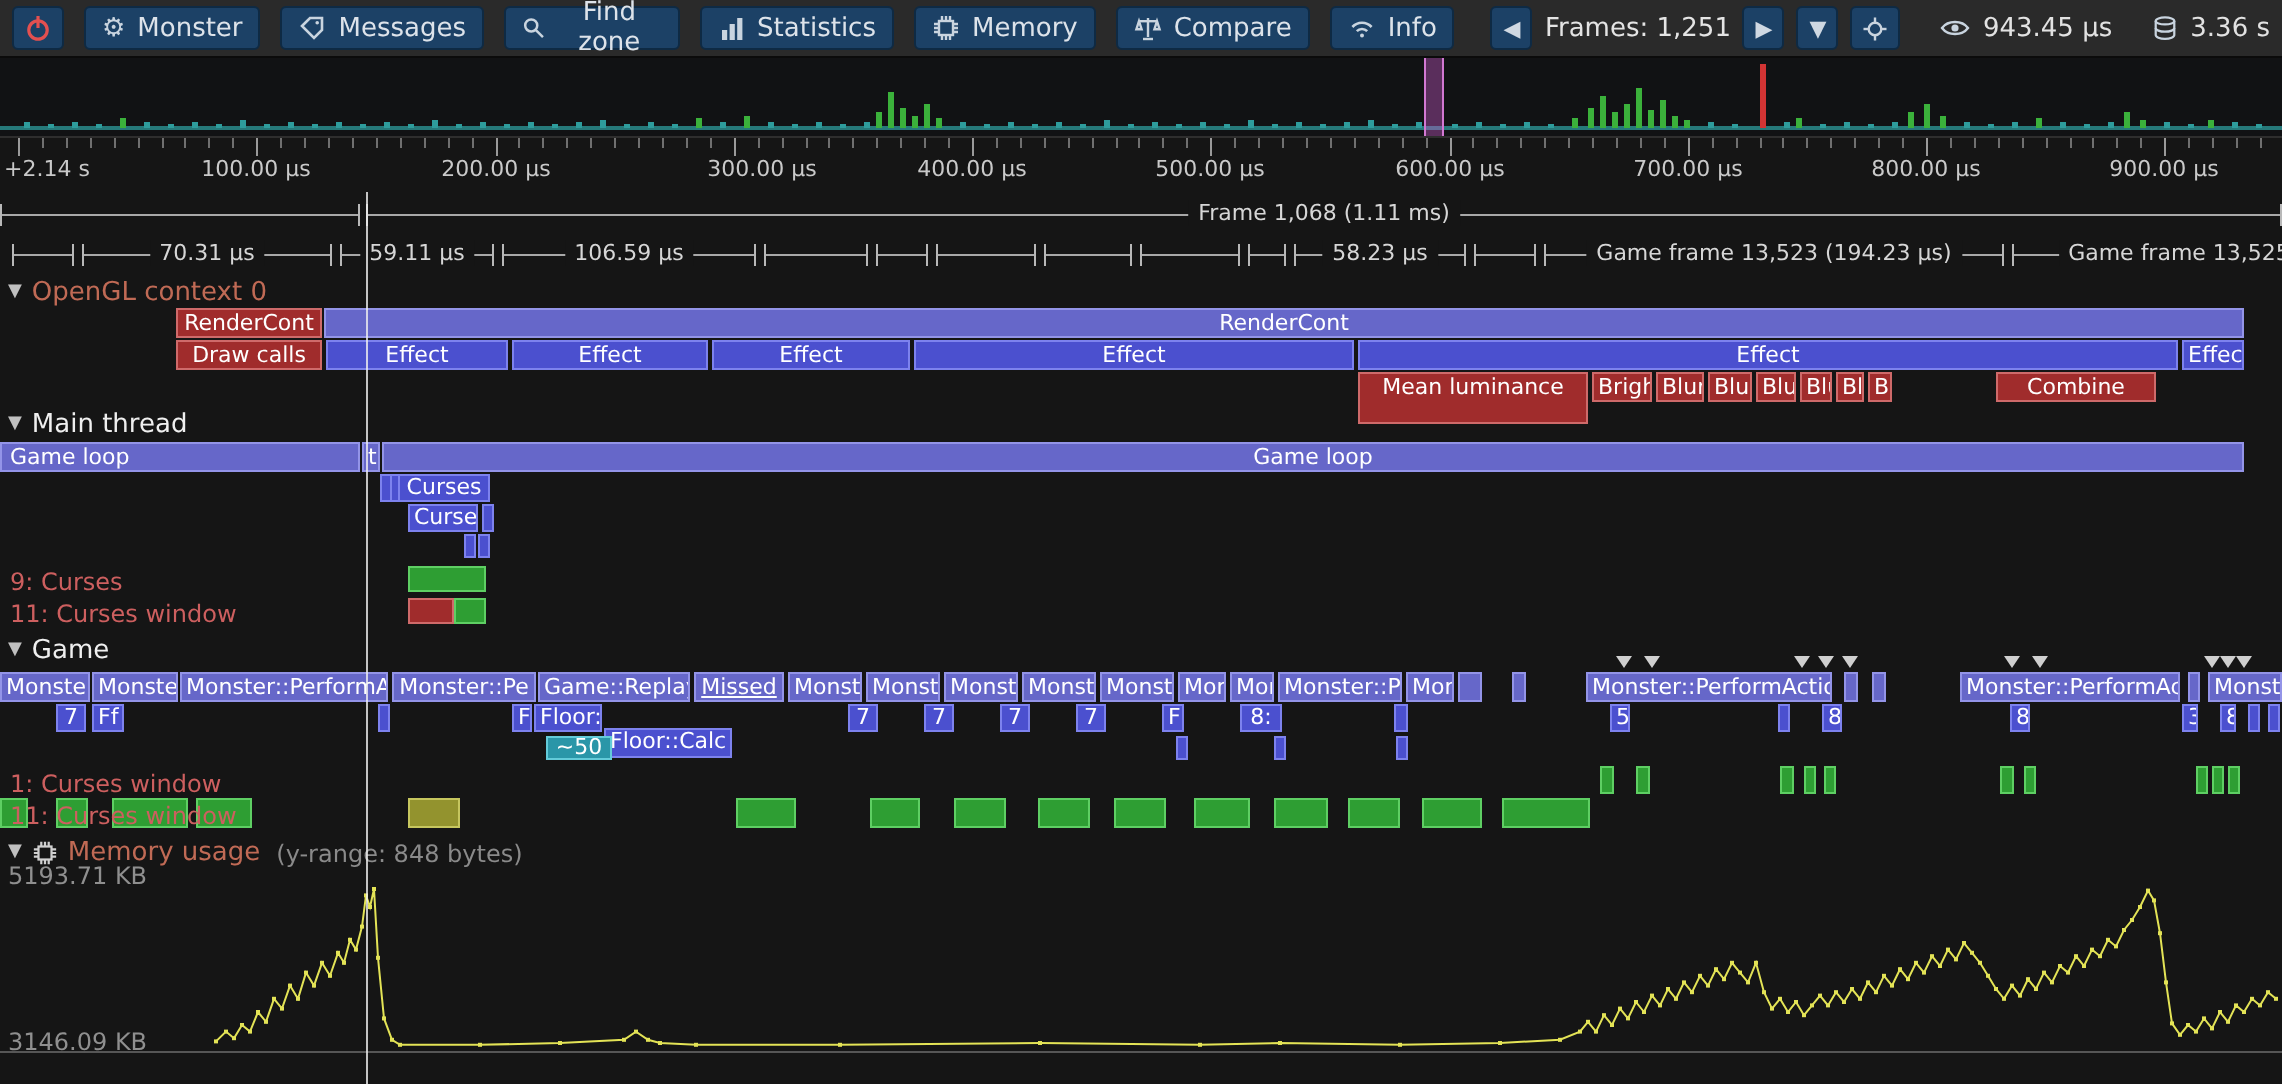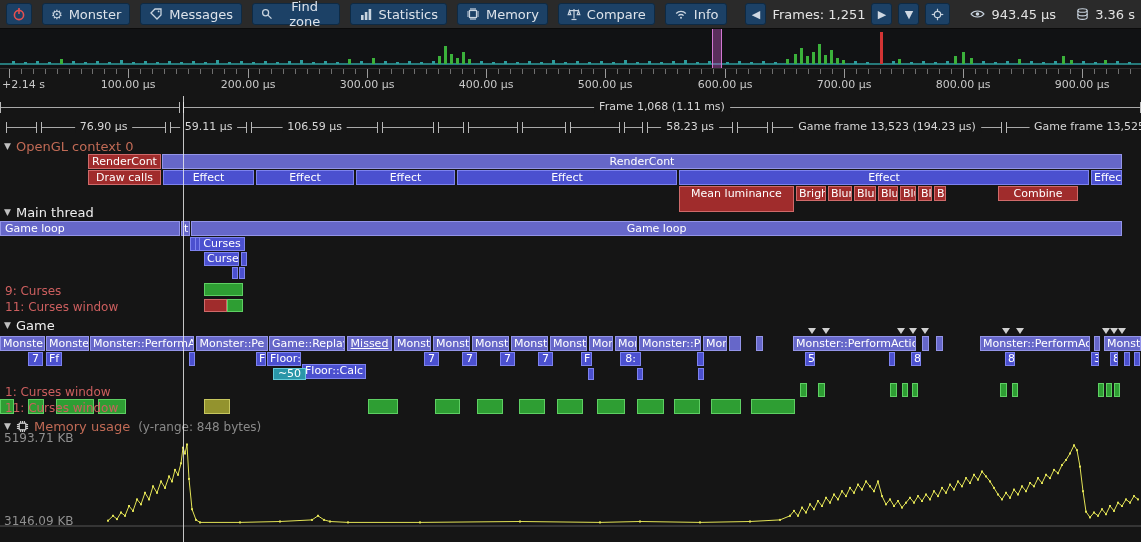--- a/index.html
+++ b/index.html
@@ -391,21 +391,21 @@
     <div class="tick" style="left: 1058px;"></div>
     <div class="tick" style="left: 1070px;"></div>
     <div class="tick major" style="left: 1082px;"></div>
     <div class="tick" style="left: 1094px;"></div>
     <div class="tick" style="left: 1106px;"></div>
     <div class="tick" style="left: 1118px;"></div>
     <div class="tick" style="left: 1130px;"></div>
     <div class="rlabel la" style="left: 2px;">+2.14 s</div>
     <div class="rlabel" style="left: 128px;">100.00 μs</div>
     <div class="rlabel" style="left: 248px;">200.00 μs</div>
-    <div class="rlabel" style="left: 367px;">300.00 μs</div>
+    <div class="rlabel" style="left: 381px;">300.00 μs</div>
     <div class="rlabel" style="left: 486px;">400.00 μs</div>
     <div class="rlabel" style="left: 605px;">500.00 μs</div>
     <div class="rlabel" style="left: 725px;">600.00 μs</div>
     <div class="rlabel" style="left: 844px;">700.00 μs</div>
     <div class="rlabel" style="left: 963px;">800.00 μs</div>
     <div class="rlabel" style="left: 1082px;">900.00 μs</div>
   </div>
 
 <div class="shdr" style="left:4px;top:139px">
   <span class="tri">▼</span>
@@ -586,21 +586,21 @@
   </div>
 <div class="fseg" style="top: 119px; left: 6px; width: 31px;">
     <i class="ln"></i>
     <i class="tk l"></i>
     <i class="tk r"></i>
   </div>
 <div class="fseg" style="top: 119px; left: 41px; width: 125px;">
     <i class="ln"></i>
     <i class="tk l"></i>
     <i class="tk r"></i>
-    <span class="flabel">76.90 μs</span>
+    <span class="flabel">70.31 μs</span>
   </div>
 <div class="fseg" style="top: 119px; left: 170px; width: 77px;">
     <i class="ln"></i>
     <i class="tk l"></i>
     <i class="tk r"></i>
     <span class="flabel">59.11 μs</span>
   </div>
 <div class="fseg" style="top: 119px; left: 251px; width: 127px;">
     <i class="ln"></i>
     <i class="tk l"></i>

